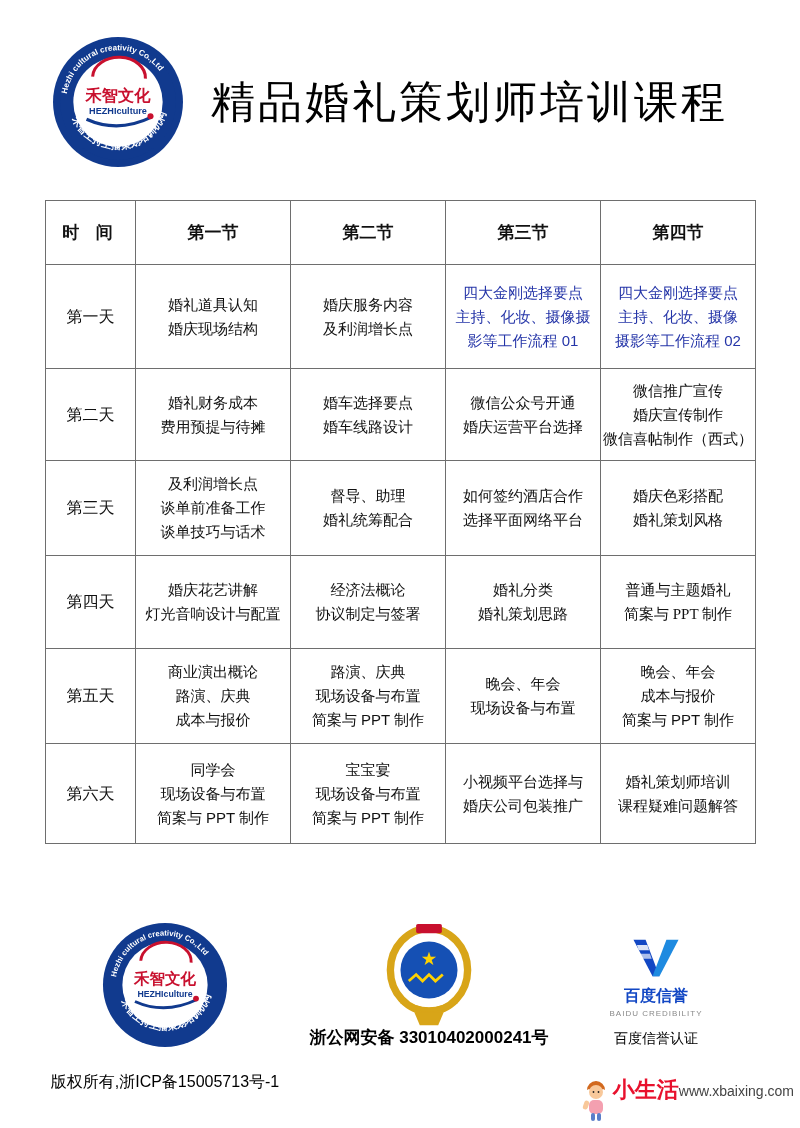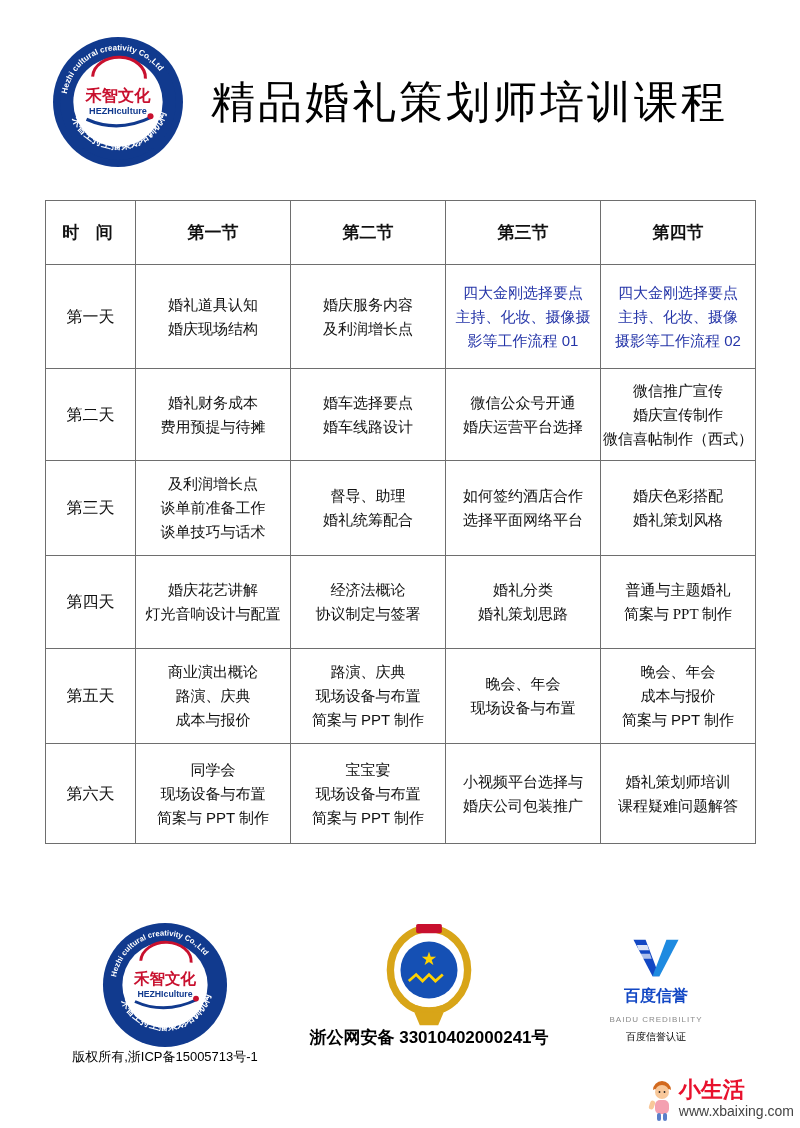--- a/index.html
+++ b/index.html
@@ -44,32 +44,32 @@
   table.course tbody tr:nth-child(5){ height:95px; }
   table.course tbody tr:nth-child(6){ height:100px; }
   table.course td.blue { color:#2535a8; }
 
   
   .seal { position:absolute; text-align:center; }
   .seal-logo   { left:100px; top:922px; width:130px; }
   .seal-badge  { left:383px; top:924px; width:92px; }
   .seal-baidu  { left:590px; top:936px; width:132px; }
   .baidu-name { font-size:16px; font-weight:bold; color:#1247c4; margin-top:2px; }
-  .baidu-sub  { font-size:8px; color:#8a8a8a; letter-spacing:1px; margin-top:8px; }
+  .baidu-sub  { font-size:8px; color:#8a8a8a; letter-spacing:1px; margin-top:2px; }
 
   
   .foot-text { position:absolute; text-align:center; color:#000; }
-  .foot-copy   { left:40px;  top:1048px; width:250px; font-size:13px; }
+  .foot-copy   { left:40px;  top:1072px; width:250px; font-size:16px; }
   .foot-police { left:298px; top:1026px; width:262px; font-size:17px; font-weight:bold; }
-  .foot-cert   { left:586px; top:1030px; width:140px; font-size:10px; }
+  .foot-cert   { left:586px; top:1030px; width:140px; font-size:14px; }
 
   
   .watermark { position:absolute; right:6px; bottom:6px; display:flex; align-items:flex-start; }
   .mascot { width:30px; height:42px; margin-right:2px; margin-top:2px; }
-  .wm-texts { display:flex; flex-direction:column; align-items:flex-start; }
+  .wm-texts { display:flex; flex-direction:row; align-items:center; }
   .wm-name { font-size:22px; font-weight:bold; color:#e8112d; line-height:1.1; }
   .wm-url  { font-size:14px; color:#444; margin-top:1px; }
 </style>
 </head>
 <body>
 
 <div class="page">
 
   <div class="header">
     <div class="logo-wrap">

